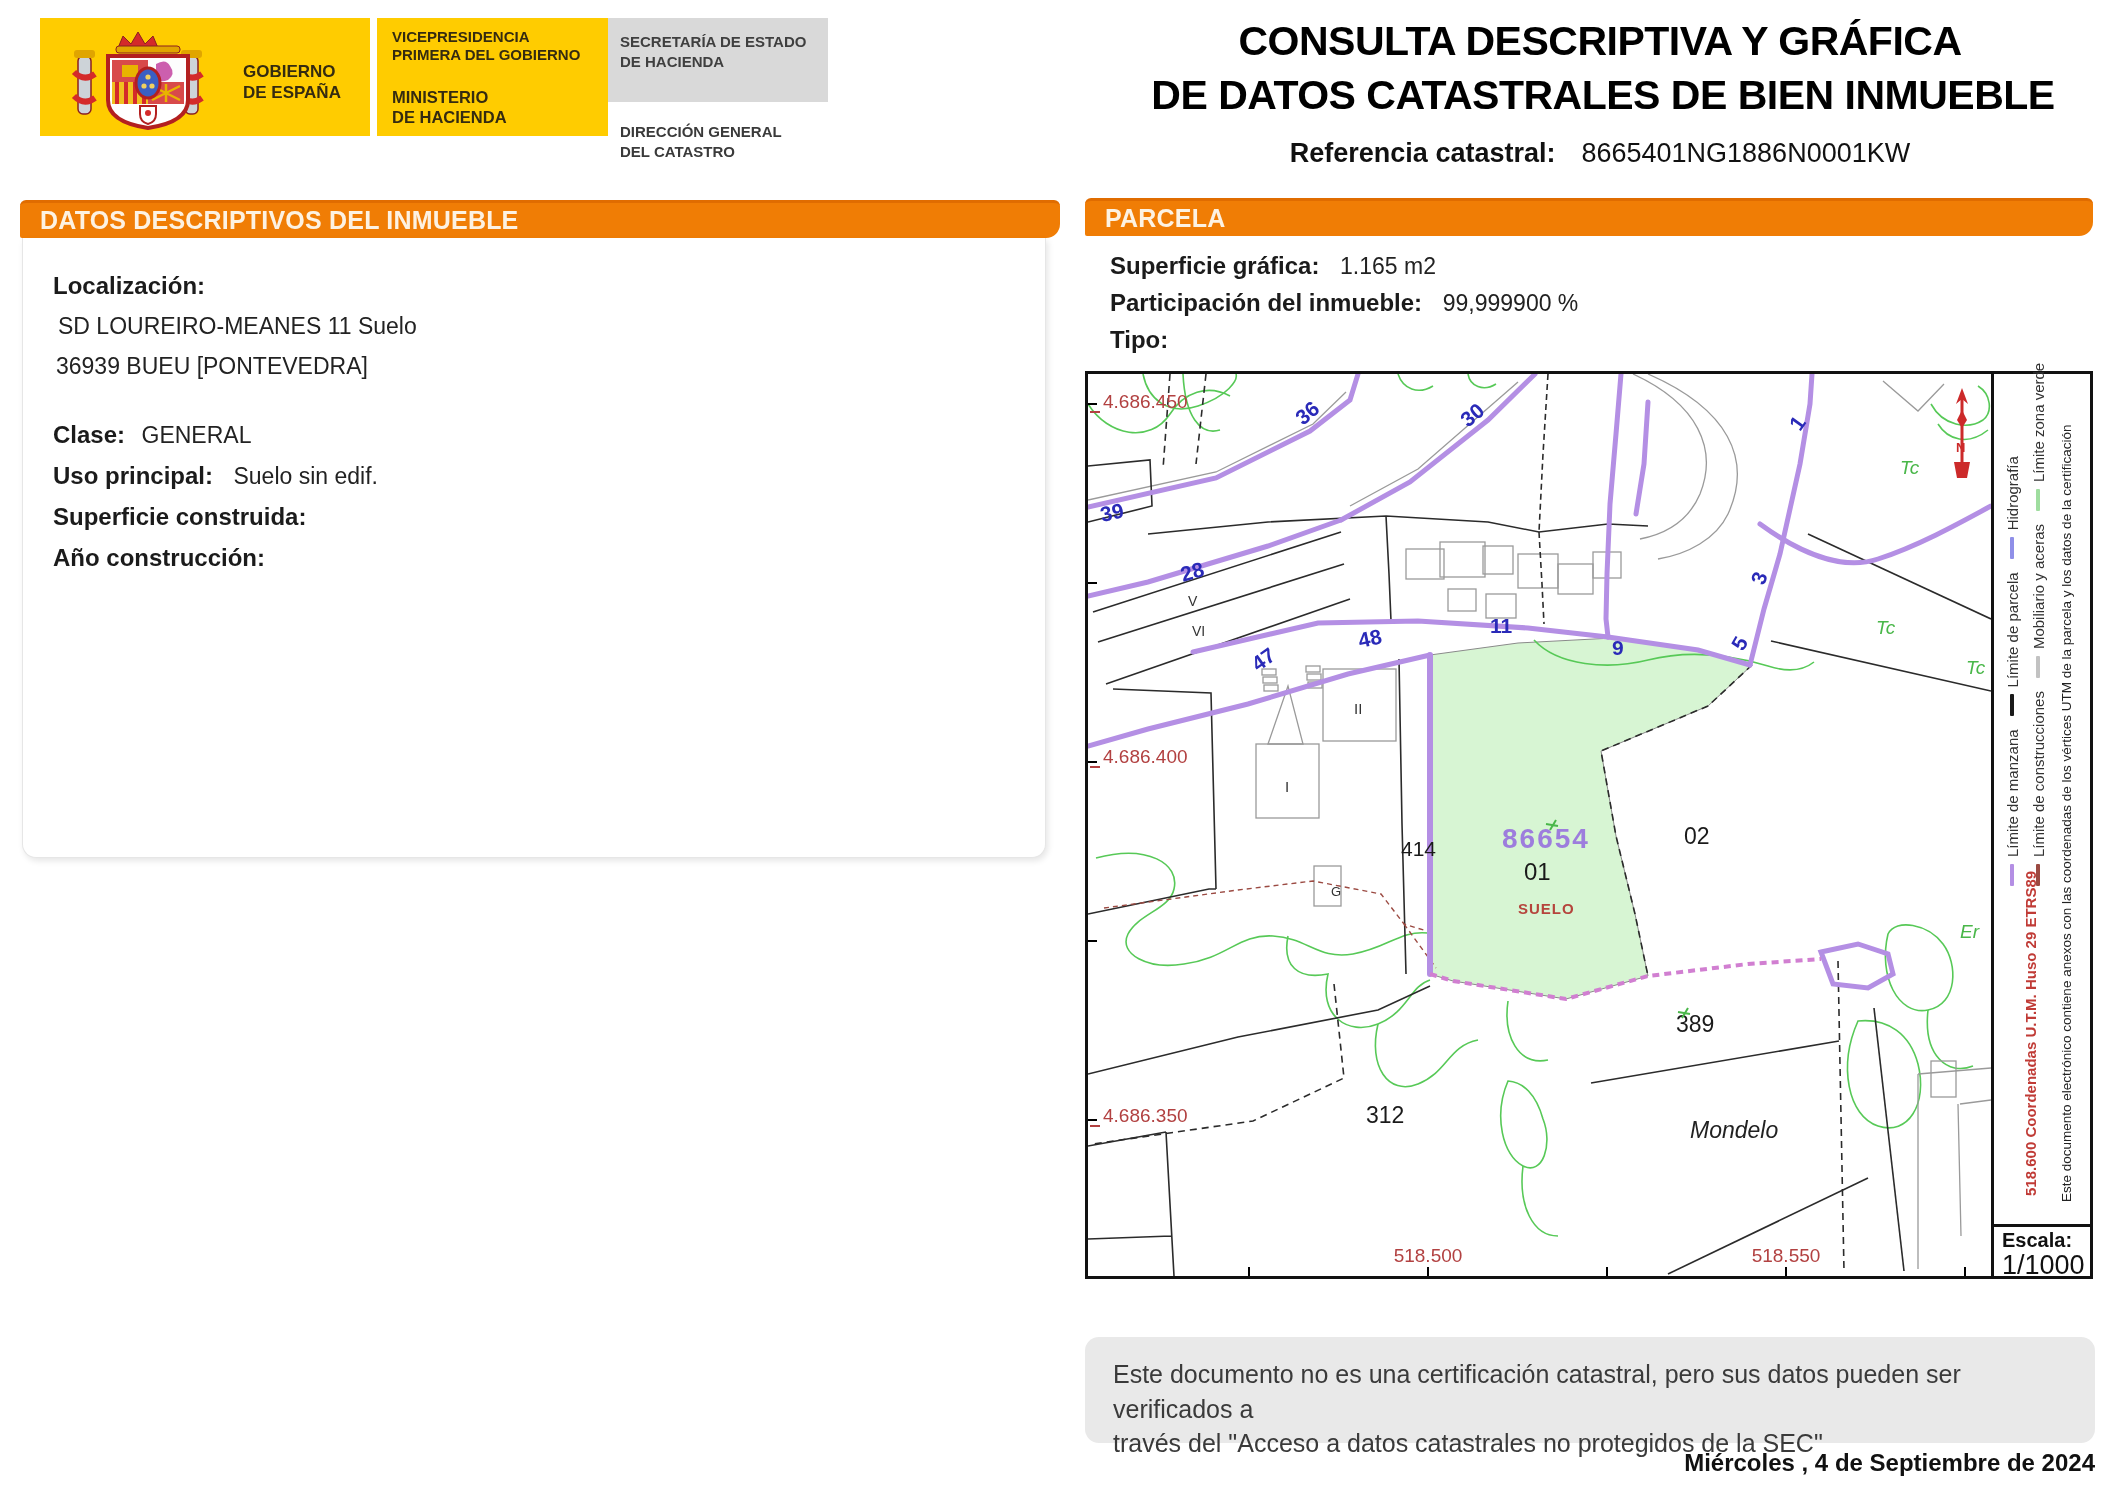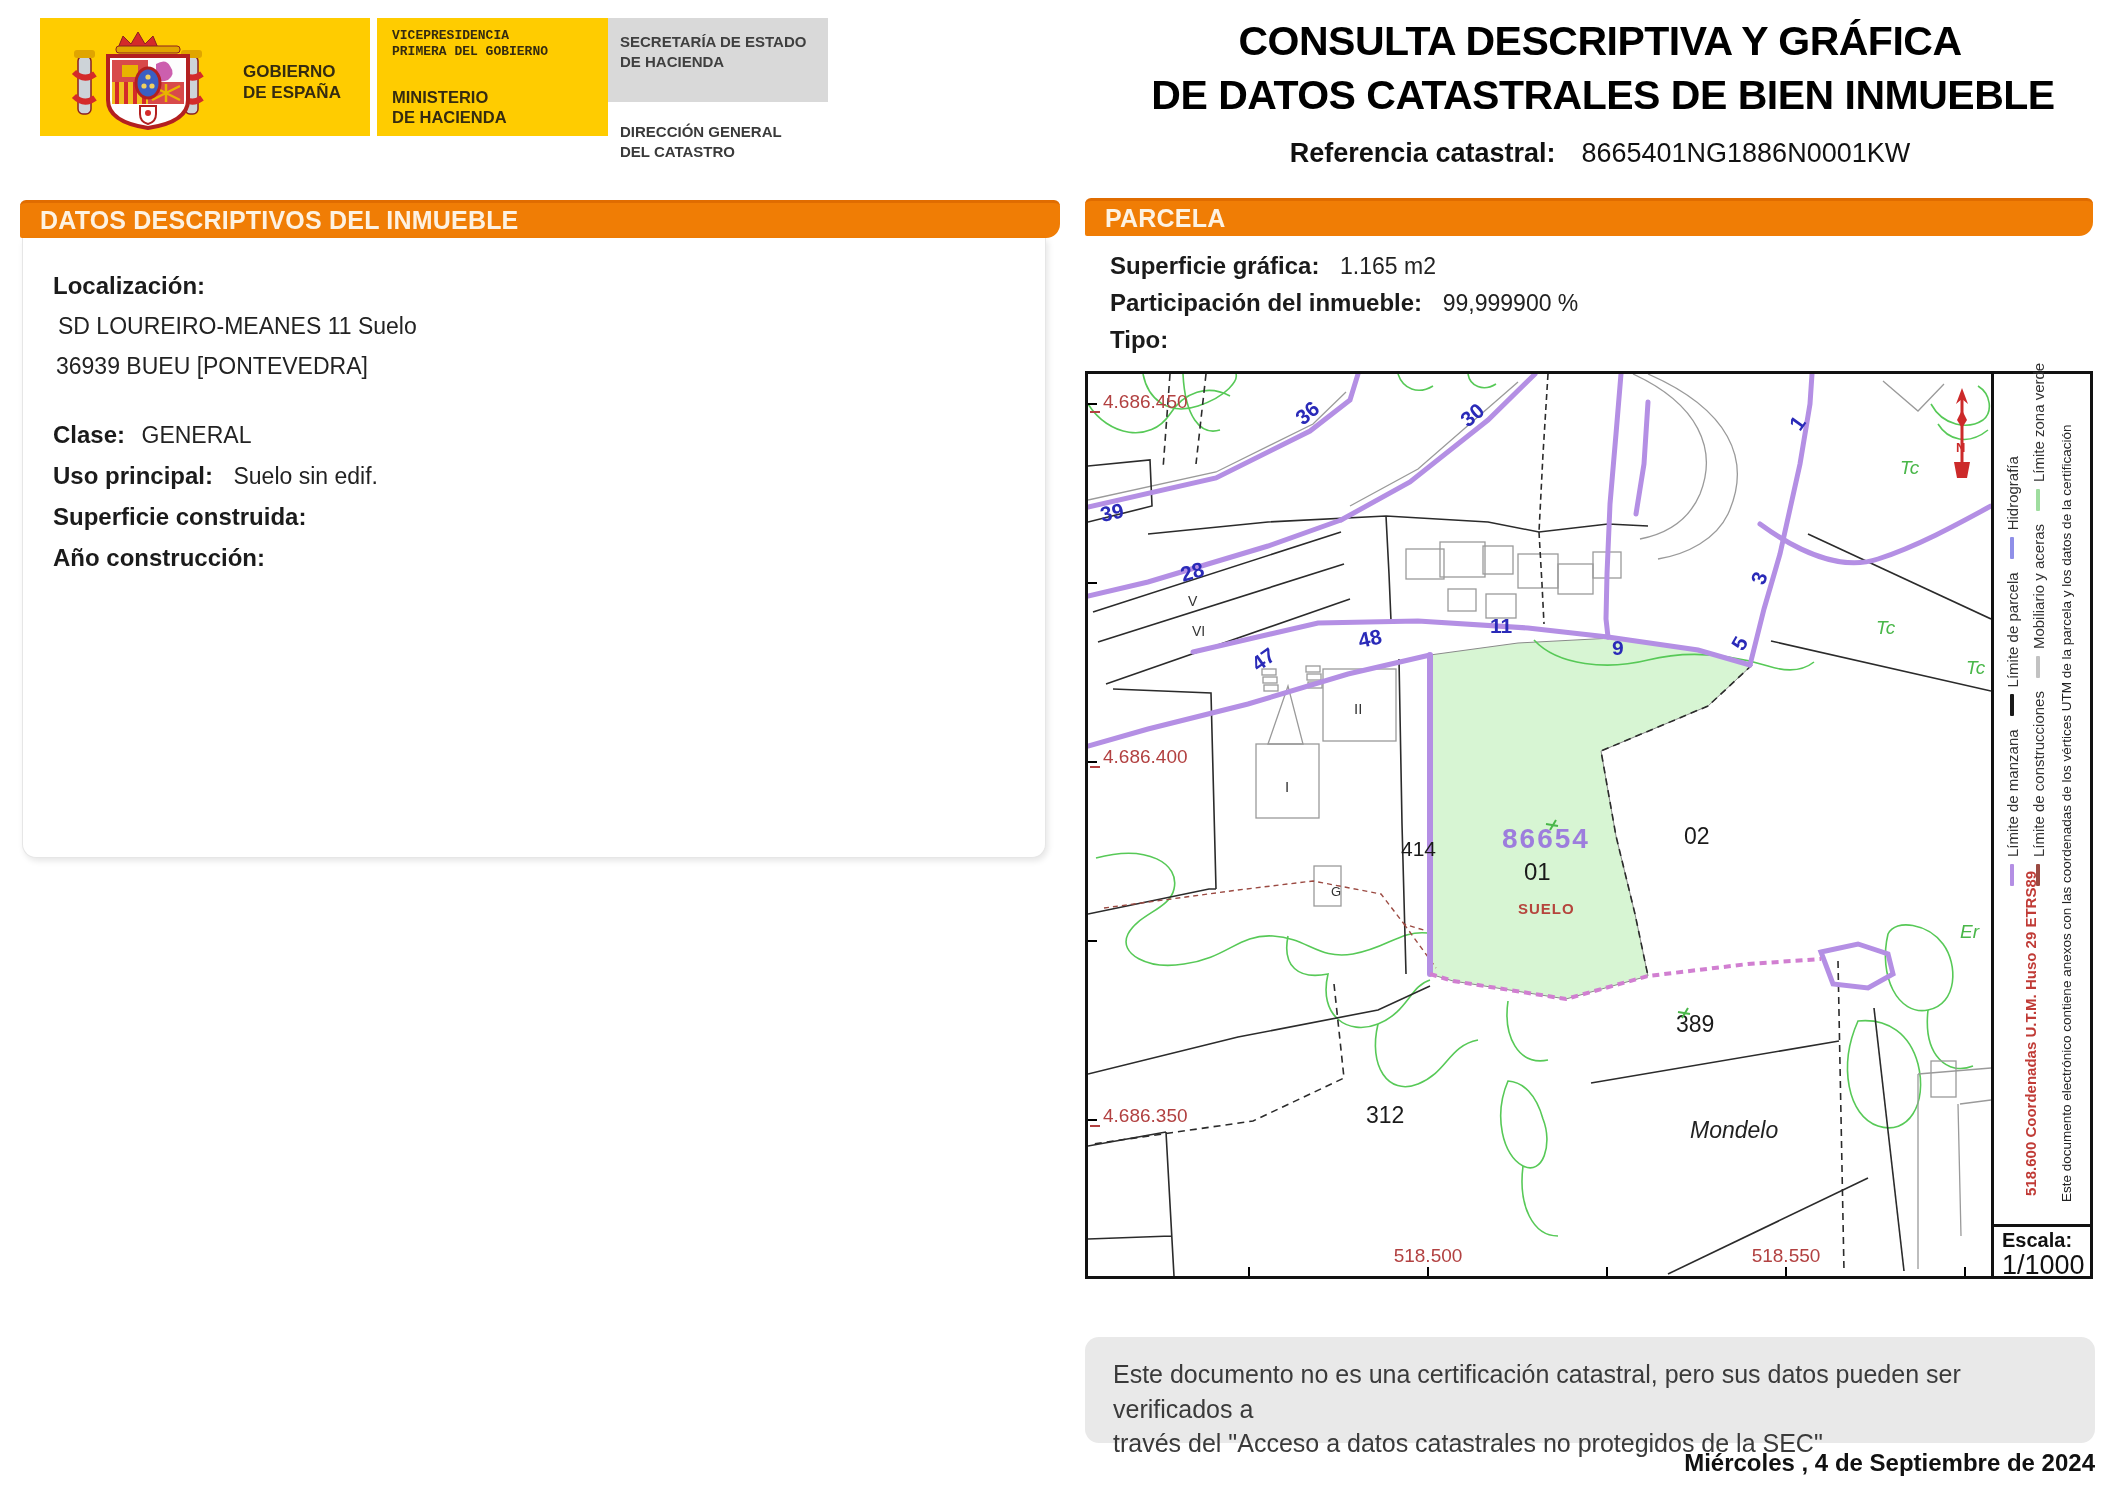--- a/index.html
+++ b/index.html
@@ -5,21 +5,21 @@
   html,body{margin:0;padding:0;background:#fff;}
   .page{position:relative;width:2125px;height:1500px;background:#fff;
         font-family:"Liberation Sans",sans-serif;overflow:hidden;color:#1f1f1f;}
   .abs{position:absolute;}
   .pre{white-space:pre-line;}
 
   
   .y1{left:40px;top:18px;width:330px;height:118px;background:#ffcc00;}
   .y2{left:377px;top:18px;width:231px;height:118px;background:#ffcc00;}
   .gob{left:243px;top:46px;font-size:17px;font-weight:700;color:#352b10;line-height:1.22;margin-top:16px;}
-  .vice{left:392px;top:28px;font-size:13px;font-weight:700;color:#352b10;line-height:1.2;font-family:Liberation Mono, monospace;}
+  .vice{left:392px;top:28px;font-size:15px;font-weight:700;color:#352b10;line-height:1.2;}
   .mini{left:392px;top:88px;font-size:16.5px;font-weight:700;color:#352b10;line-height:1.2;}
   .graybox{left:608px;top:18px;width:220px;height:84px;background:#d9d9d9;}
   .secret{left:620px;top:32px;font-size:15px;color:#3f3f3f;line-height:1.3;font-weight:600;}
   .direcc{left:620px;top:122px;font-size:15px;color:#3a3a3a;line-height:1.3;font-weight:600;}
   .title1{left:1100px;top:18px;width:1000px;text-align:center;font-size:41px;font-weight:700;letter-spacing:-0.5px;color:#000;}
   .title2{left:1103px;top:72px;width:1000px;text-align:center;font-size:41px;font-weight:700;letter-spacing:-0.5px;color:#000;}
   .refrow{left:1100px;top:138px;width:1000px;text-align:center;font-size:27px;color:#111;}
   .refrow b{margin-right:26px;}
 
   

